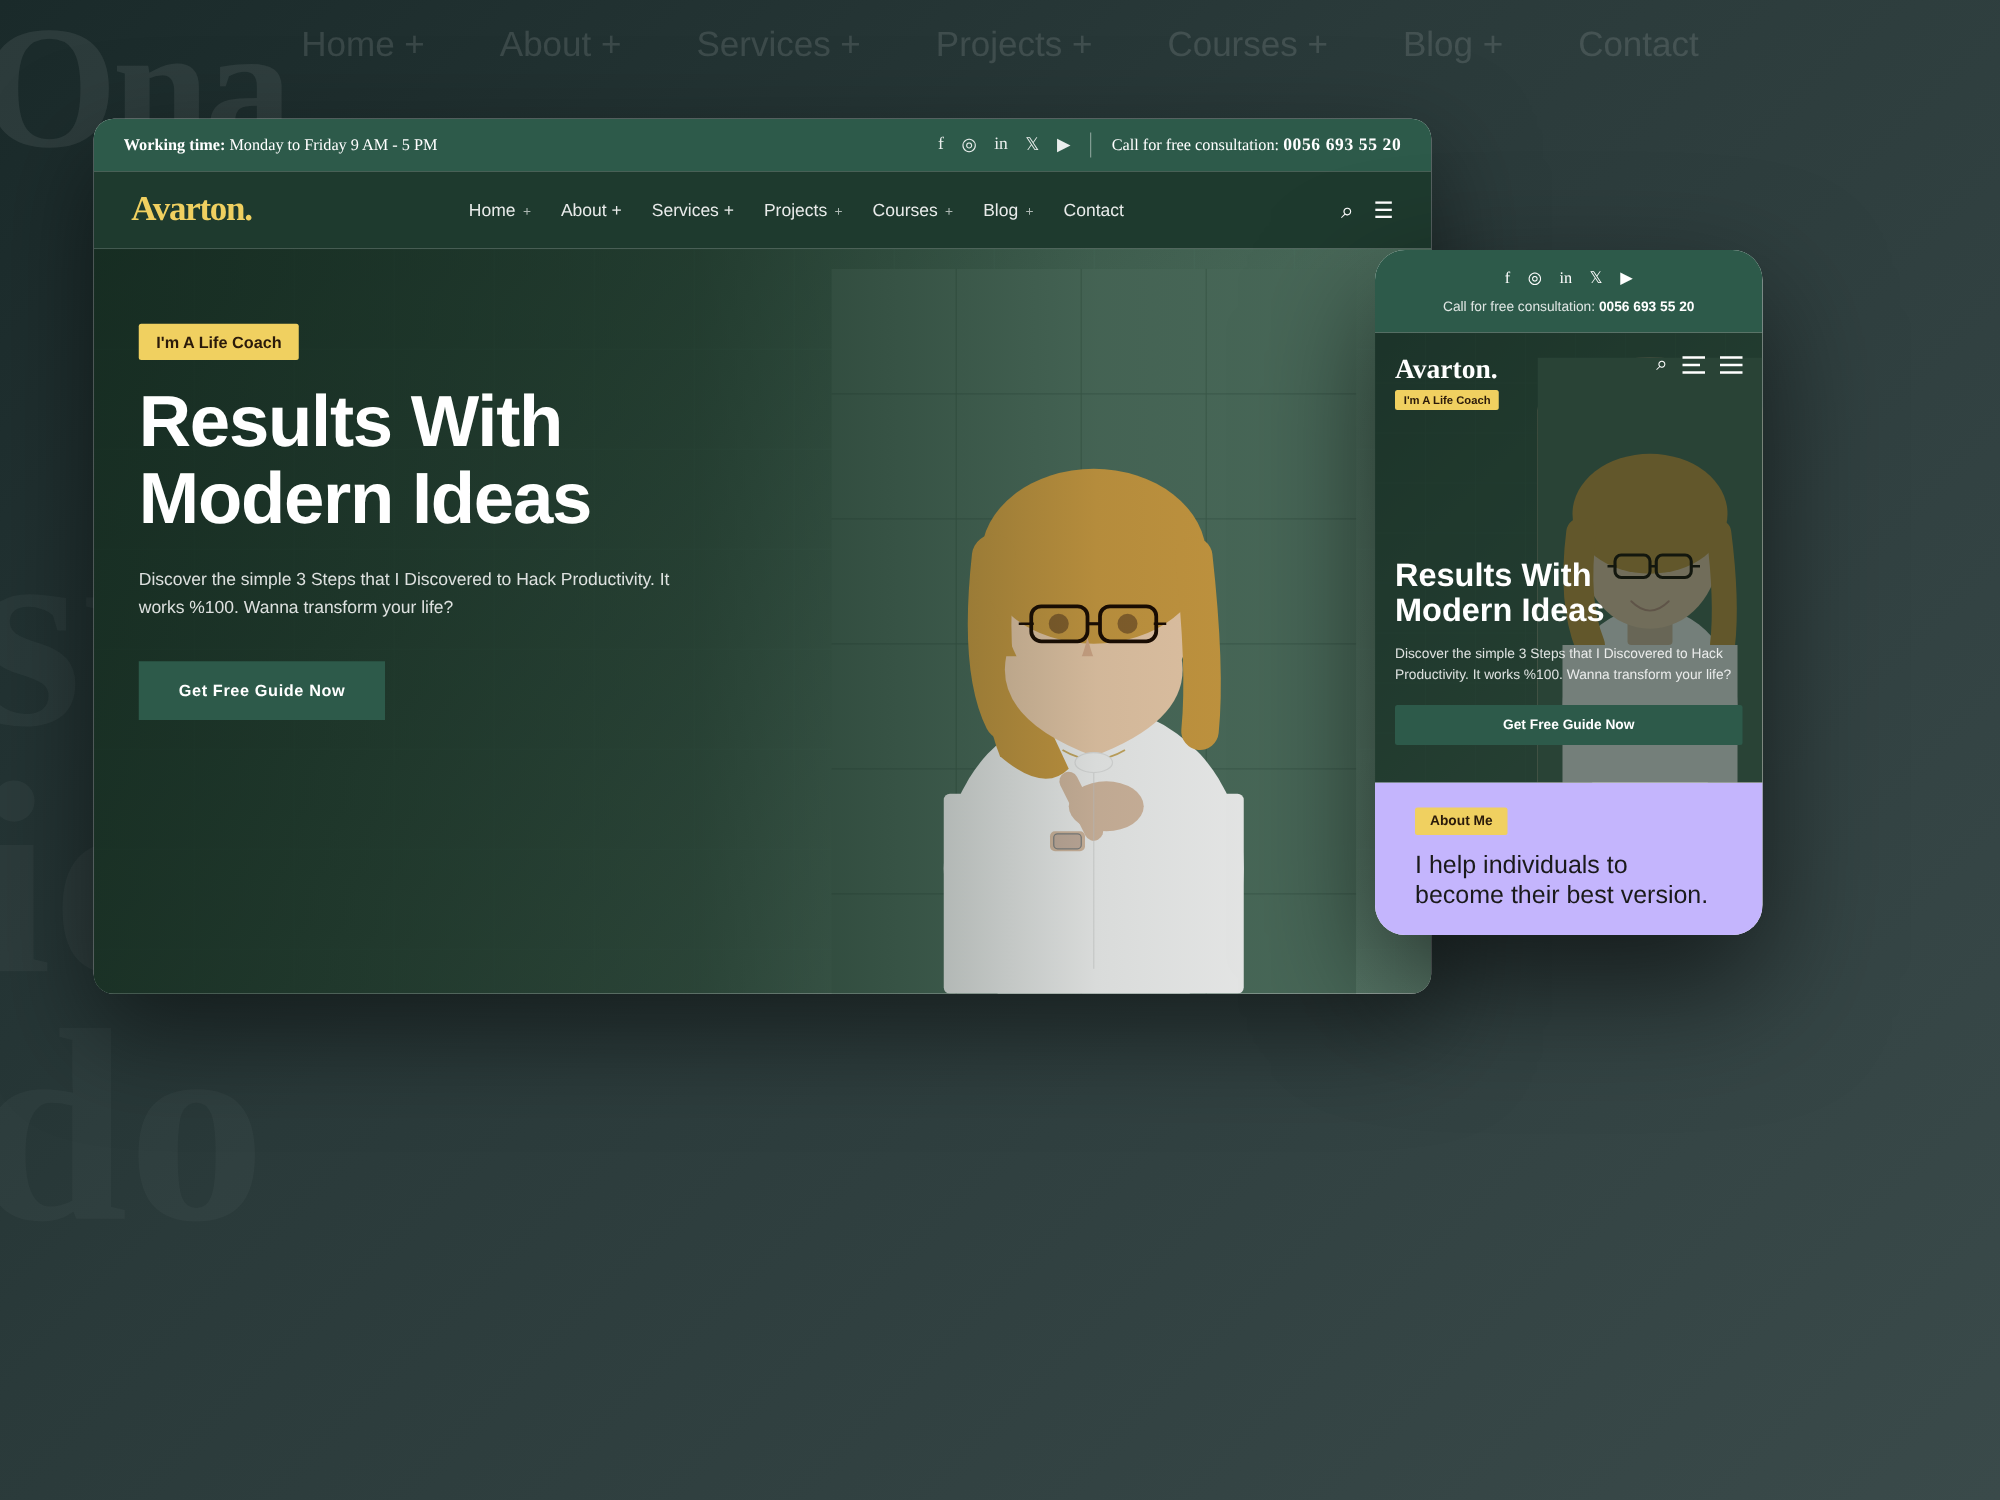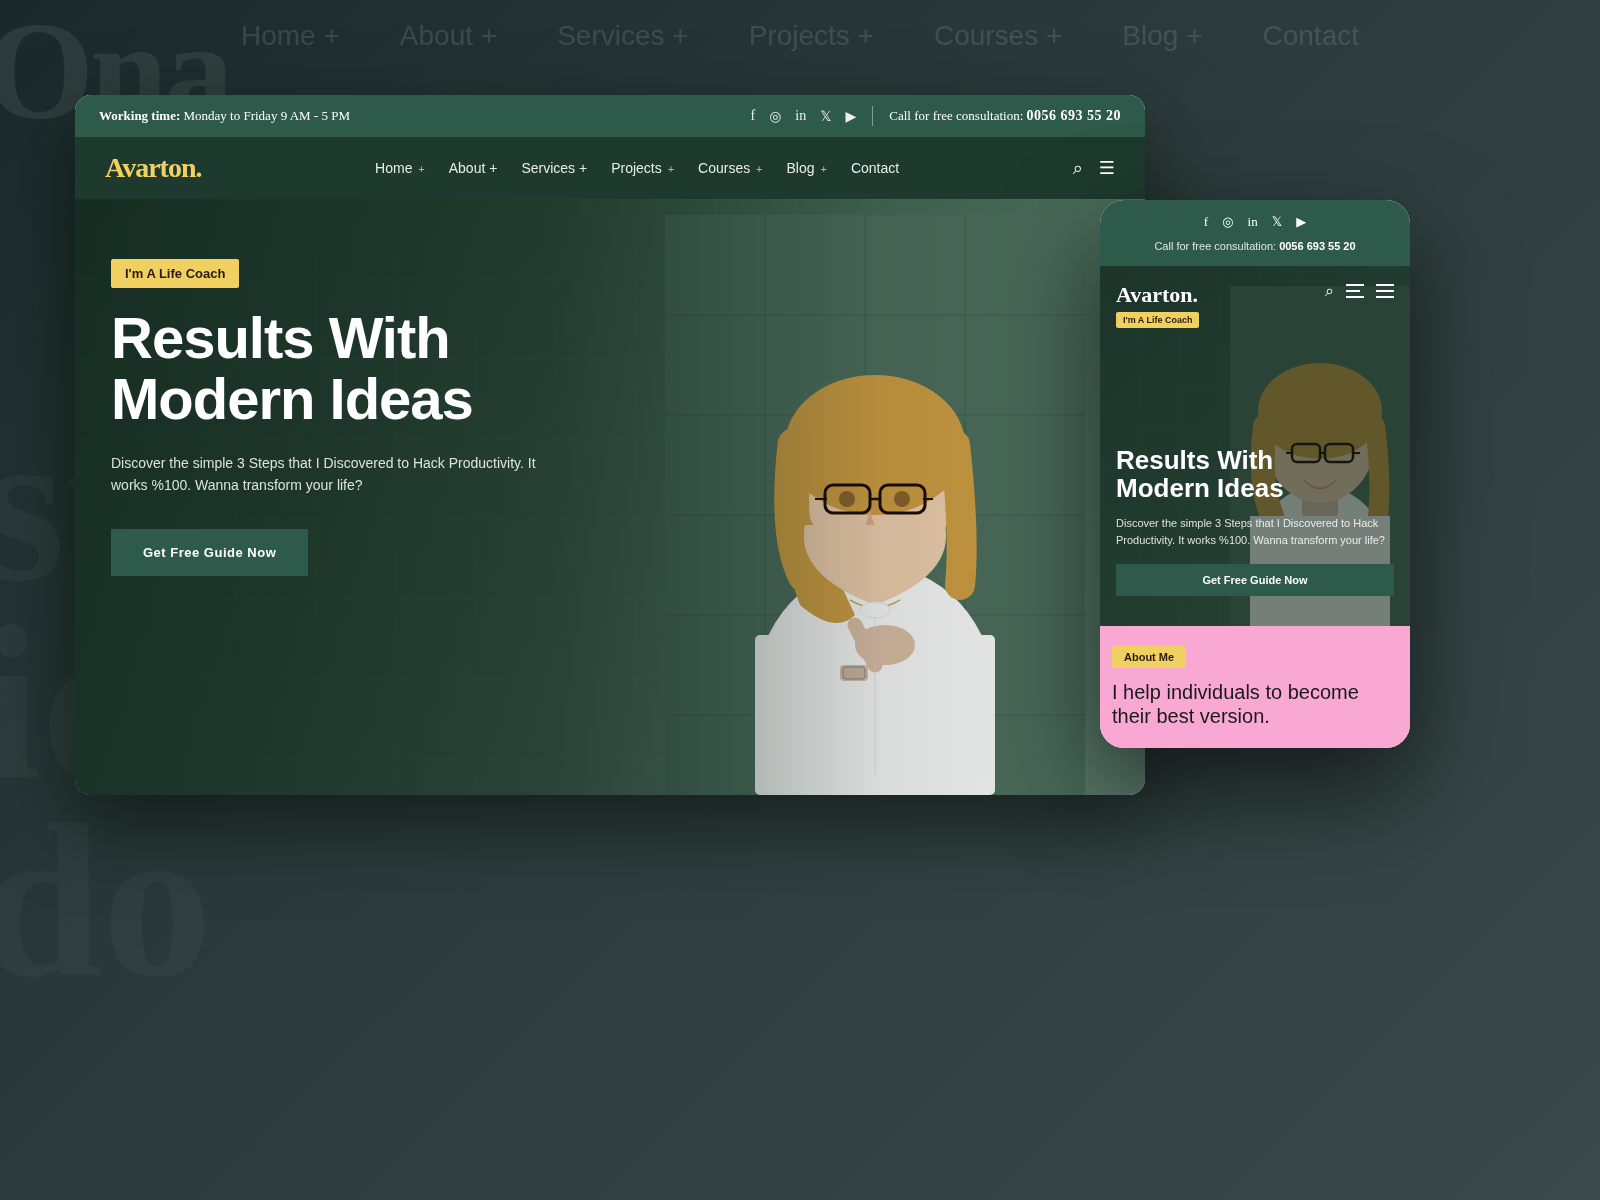--- a/index.html
+++ b/index.html
@@ -427,22 +427,22 @@
       font-family: Arial, sans-serif;
       cursor: pointer;
       border: none;
       width: 100%;
       text-align: center;
       border-radius: 2px;
     }
 
     
     .mobile-about {
-      background: #f9a8d4;
-      padding: 20px 12px;
+      background: #c4b5fd;
+      padding: 20px 32px;
     }
 
     .mobile-about-badge {
       display: inline-block;
       background: #f0d060;
       color: #2a1a0a;
       padding: 5px 12px;
       font-size: 11px;
       font-weight: 600;
       font-family: Arial, sans-serif;

